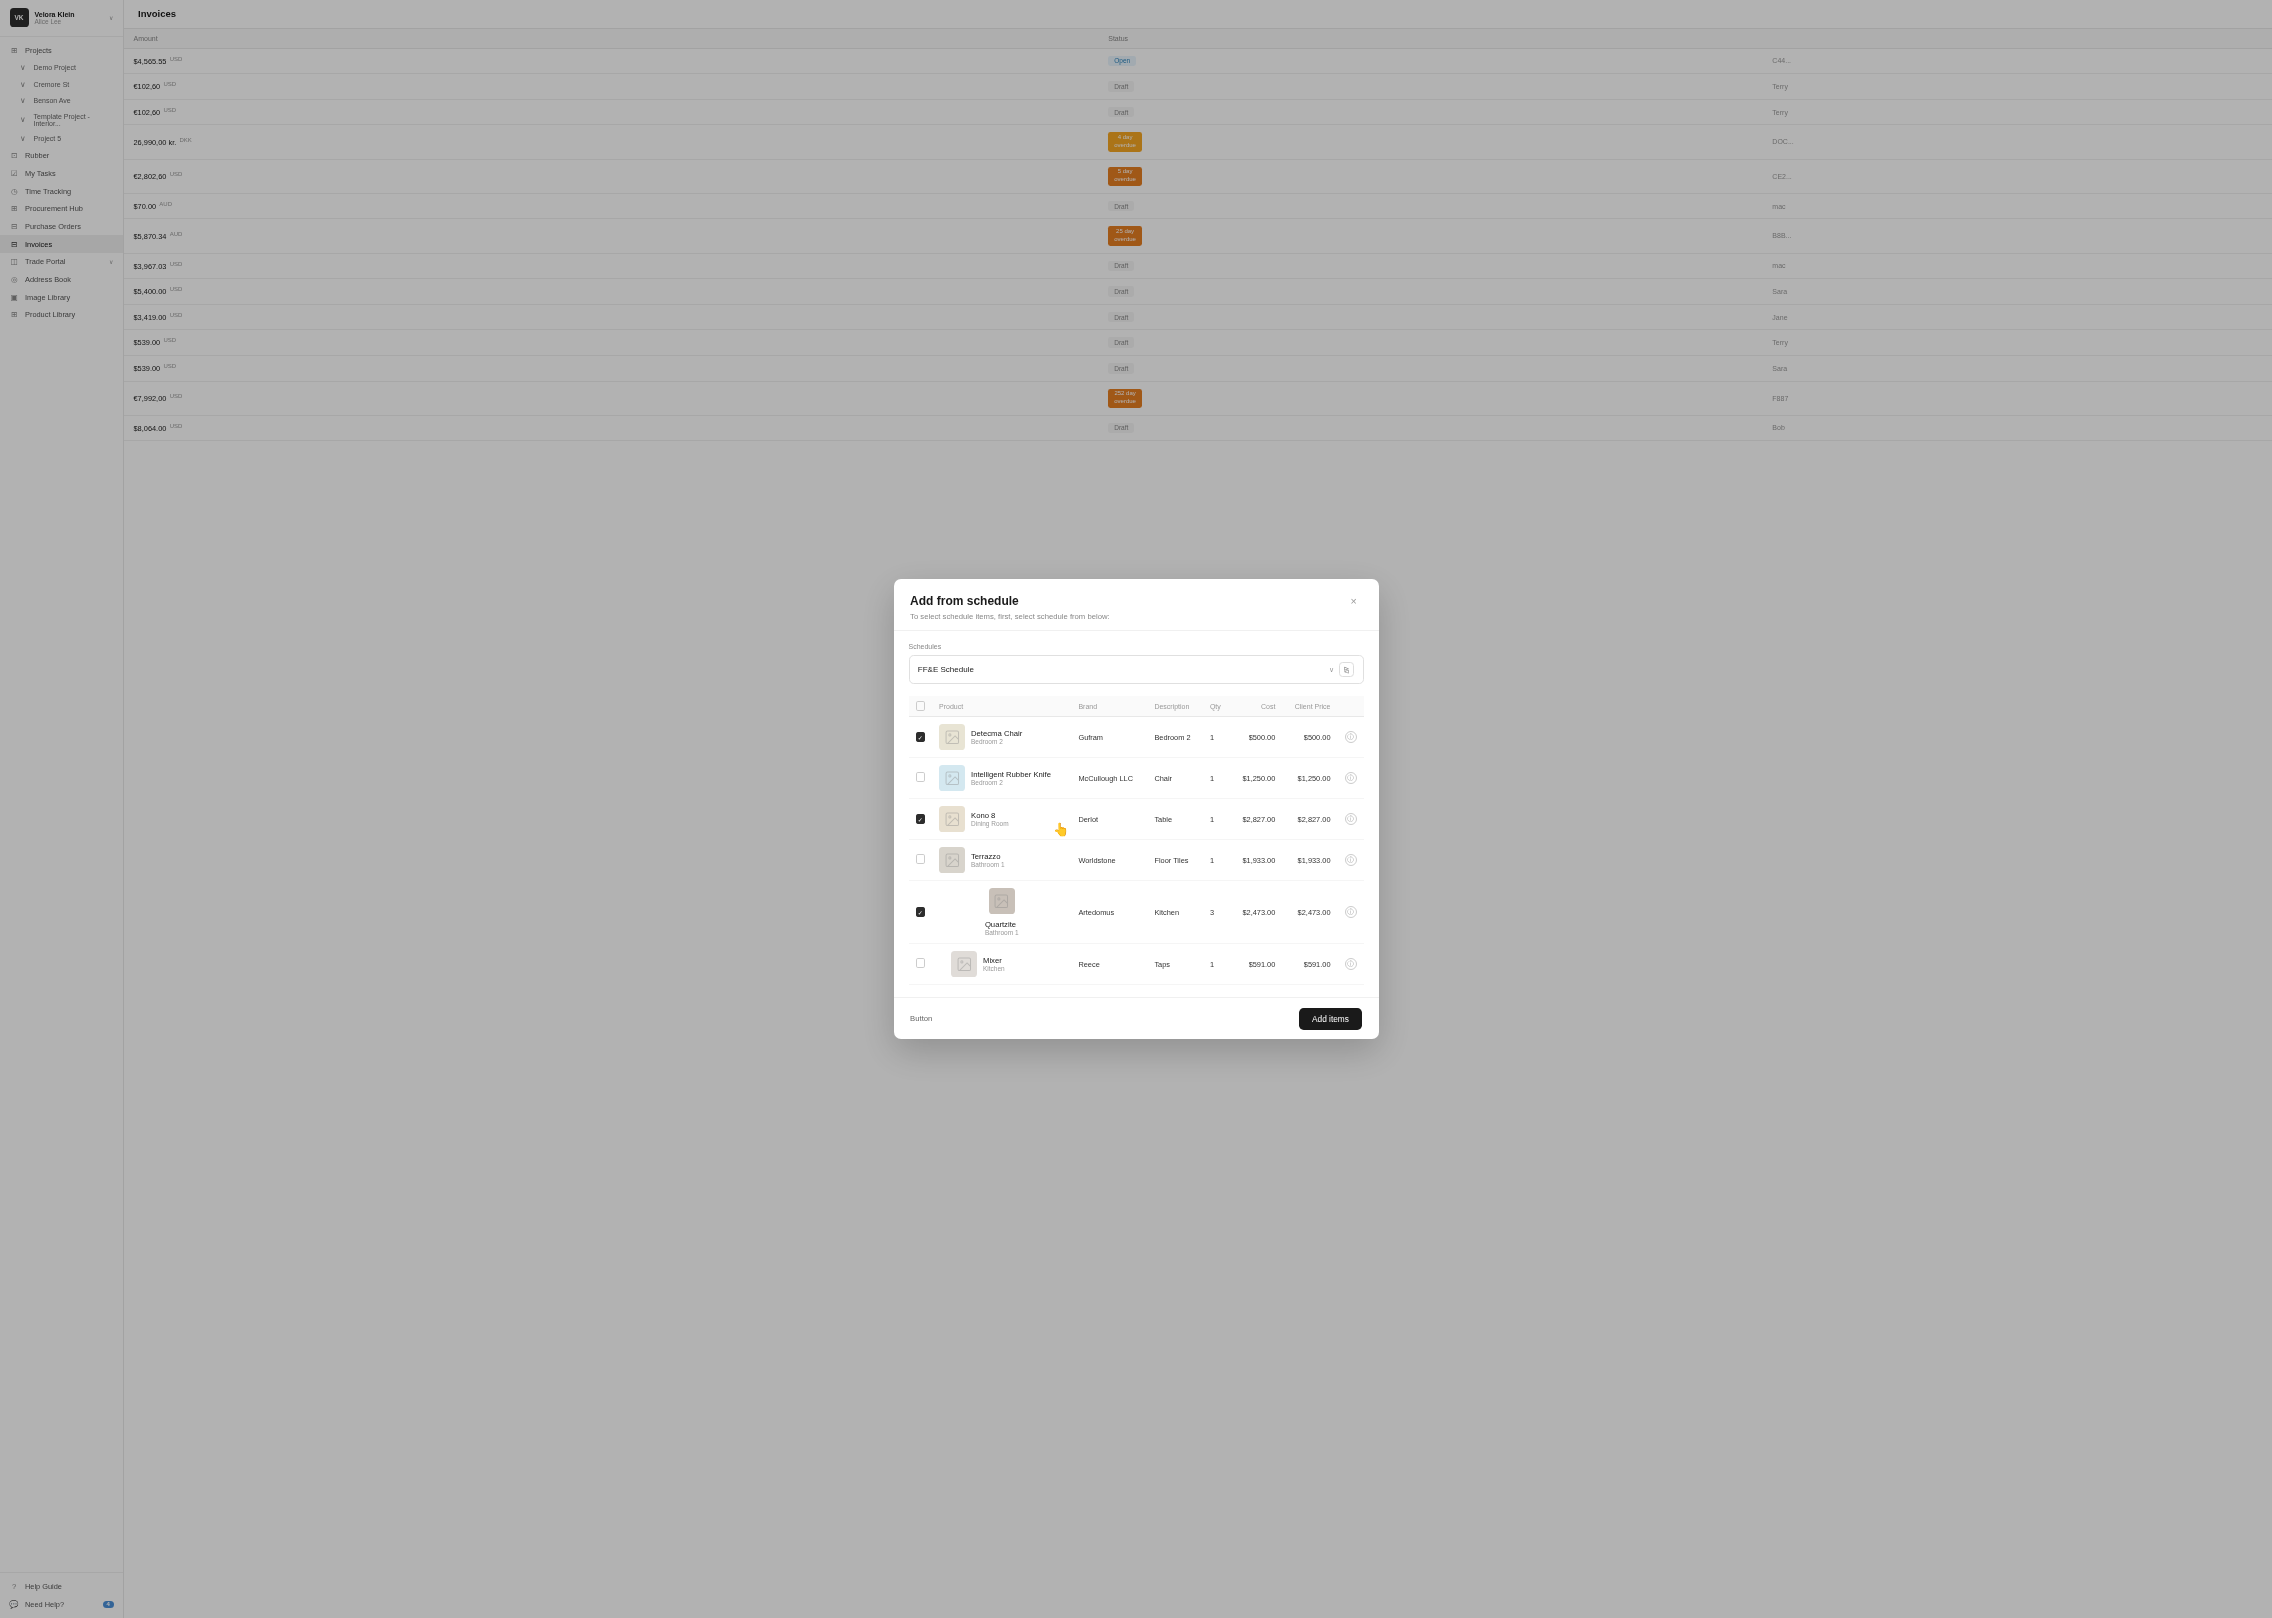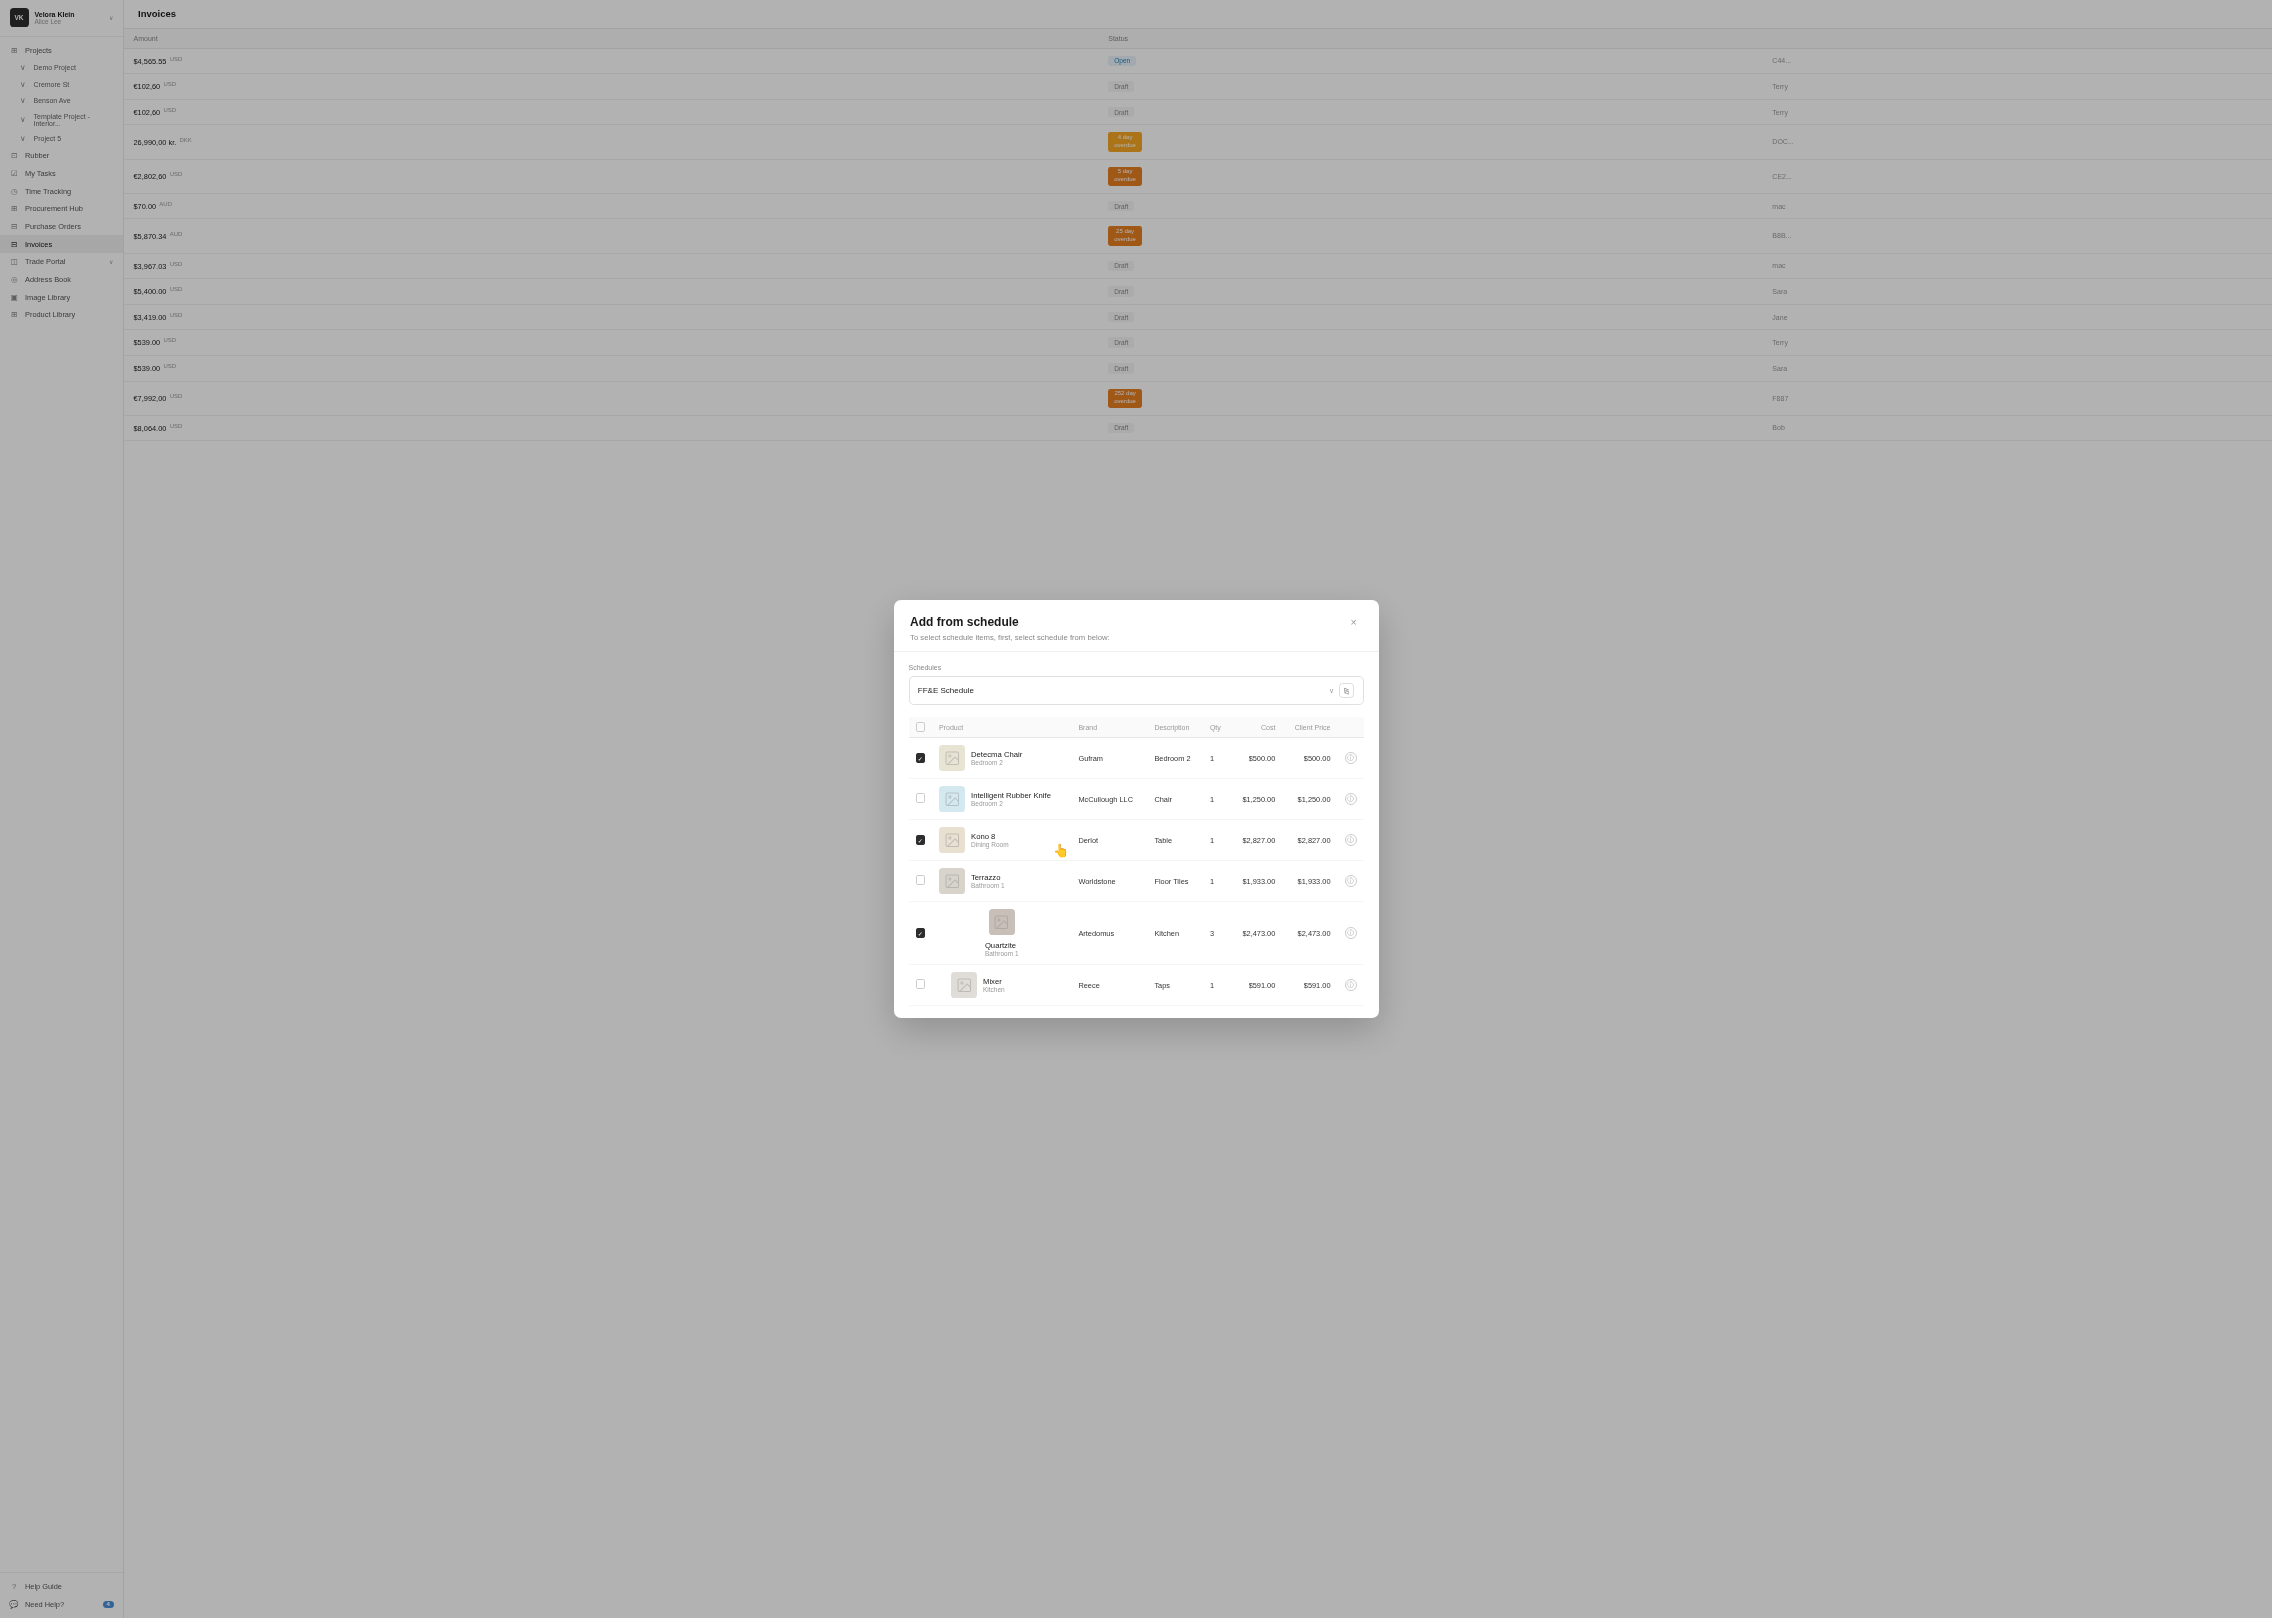--- a/index.html
+++ b/index.html
@@ -523,15 +523,19 @@
     <td style="text-align:right;">$591.00</td>
     <td style="text-align:right;">$591.00</td>
     <td>
       <div class="info-icon">ⓘ</div>
     </td>
   </tr>
           </tbody>
       </table>
     </div>
 
+    <div class="modal-footer">
+      <span class="footer-btn-label">Button</span>
+      <button class="add-items-btn">Add items</button>
+    </div>
   </div>
 </div>
 
 
 </body></html>

